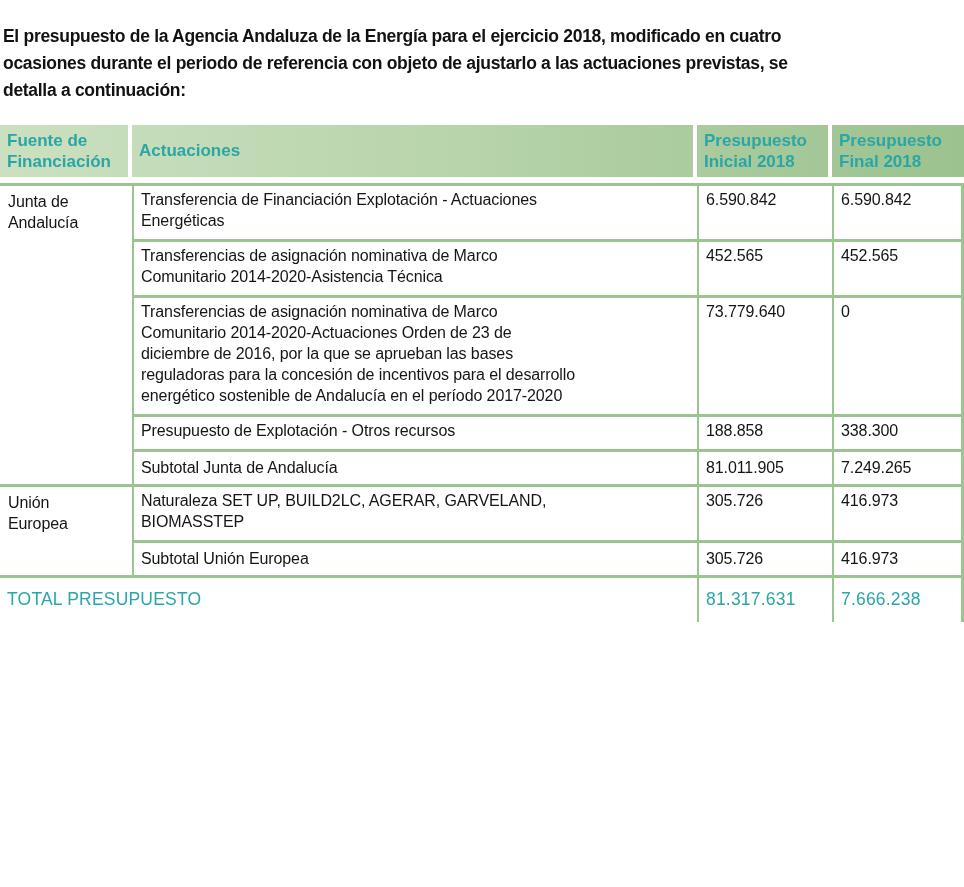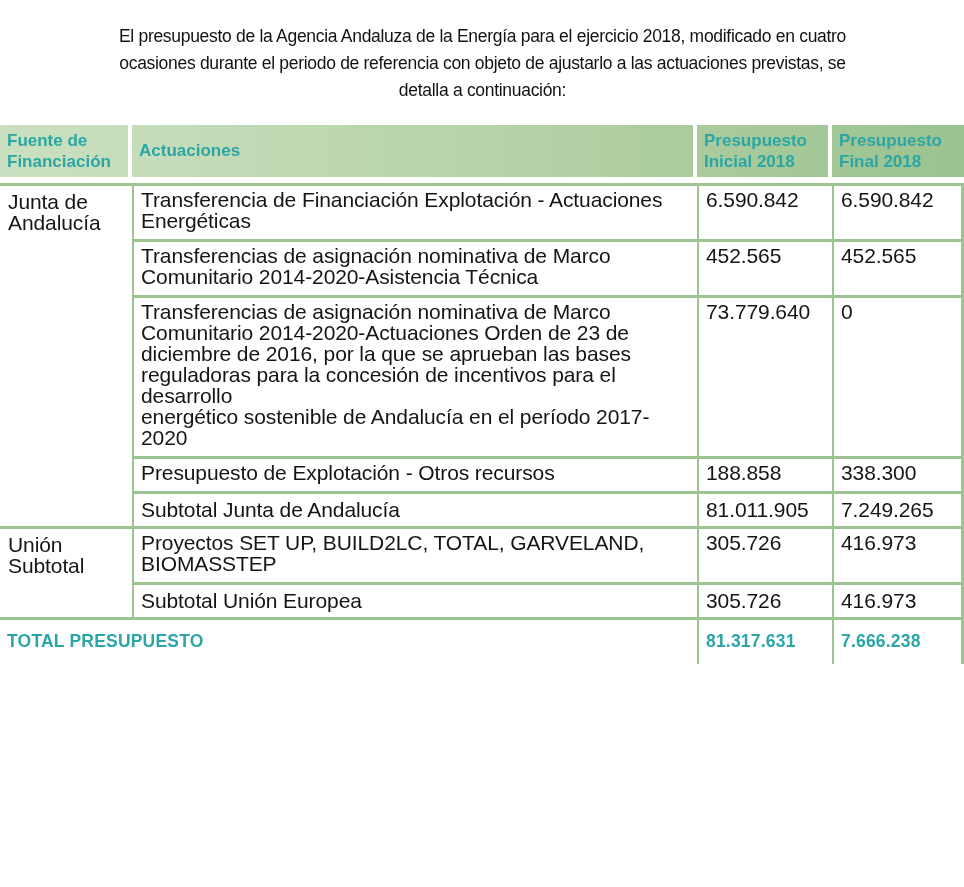--- a/index.html
+++ b/index.html
@@ -12,25 +12,24 @@
   body{
     width:964px;height:887px;
     font-family:"Liberation Sans","DejaVu Sans",sans-serif;
     color:var(--text);
     overflow:hidden;
   }
   .intro{
     white-space:pre-line;
     font-size:17.5px;
     line-height:27px;
-    font-weight:normal;
+    font-weight:bold;
     letter-spacing:-0.3px;
     padding:5px 2px 0 3px;
     color:#121212;
-    text-align:center;
   }
   table.budget{
     border-collapse:separate;
     border-spacing:0;
     table-layout:fixed;
     width:964px;
     margin-top:21px;
   }
   thead tr{
     background:linear-gradient(90deg,#cbe0c0 0%,#b9d5ac 45%,#9bc28f 100%);
@@ -47,42 +46,42 @@
     color:var(--teal);
     white-space:pre-line;
     border-bottom:6px solid #ffffff;
     background:transparent;
   }
   th.sep{border-right:4px solid #ffffff;}
   td{
     background:#ffffff;
     vertical-align:top;
     padding:3px 7px 8px 7px;
-    font-size:21px;
+    font-size:16px;
     line-height:21px;
     letter-spacing:-0.1px;
     border-top:3px solid var(--grid-green);
   }
   td.src{
     white-space:pre-line;
     padding-left:8px;
     padding-top:5px;
   }
   td.nat{white-space:pre-line;border-left:2px solid var(--grid-green);}
   td.num{border-left:2px solid var(--grid-green);}
   td.edge{border-right:3px solid var(--grid-green);}
   tr.subtotal td{
     font-weight:normal;
     padding-top:5px;
     padding-bottom:6px;
   }
   tr.total td{
     border-top:3px solid var(--grid-green);
     color:var(--teal);
-    font-weight:bold;
+    font-weight:normal;
     font-size:17.5px;
     padding-top:11px;
     padding-bottom:12px;
     letter-spacing:0.2px;
   }
   tr.total td.label{border-left:none;}
 </style>
 </head>
 <body>
 
@@ -137,22 +136,22 @@
       <td class="num">188.858</td>
       <td class="num edge">338.300</td>
     </tr>
     <tr class="subtotal">
       <td class="nat">Subtotal Junta de Andalucía</td>
       <td class="num">81.011.905</td>
       <td class="num edge">7.249.265</td>
     </tr>
     <tr>
       <td class="src" rowspan="2">Unión
-Subtotal</td>
-      <td class="nat">Proyectos SET UP, BUILD2LC, TOTAL, GARVELAND,
+Europea</td>
+      <td class="nat">Naturaleza SET UP, BUILD2LC, AGERAR, GARVELAND,
 BIOMASSTEP</td>
       <td class="num">305.726</td>
       <td class="num edge">416.973</td>
     </tr>
     <tr class="subtotal">
       <td class="nat">Subtotal Unión Europea</td>
       <td class="num">305.726</td>
       <td class="num edge">416.973</td>
     </tr>
     <tr class="total">

